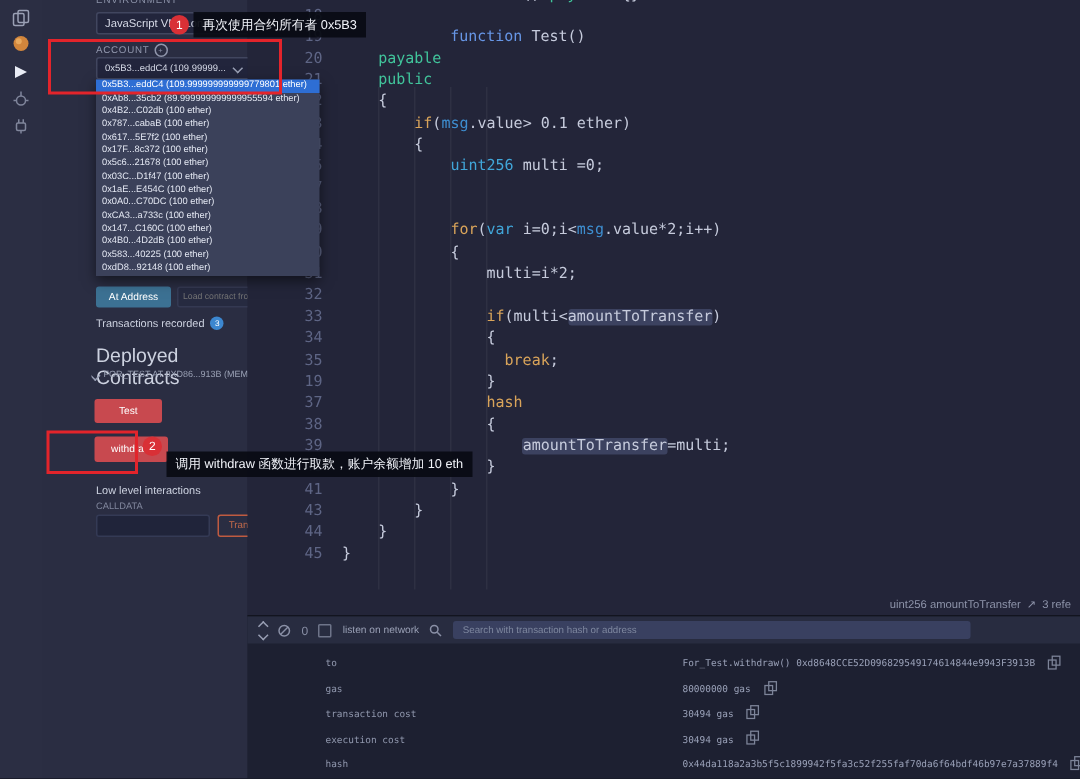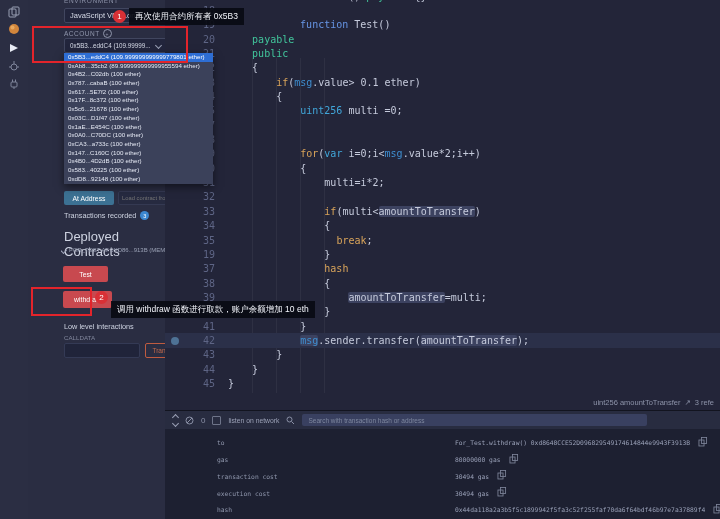--- a/index.html
+++ b/index.html
@@ -313,25 +313,20 @@
           <span class="cd">                    <span class="tk-p occ">amountToTransfer</span><span class="tk-p">=multi;</span></span>
         </div>
         <div class="crow">
           <span class="ln">40</span>
           <span class="cd">                <span class="tk-p">}</span></span>
         </div>
         <div class="crow">
           <span class="ln">41</span>
           <span class="cd">            <span class="tk-p">}</span></span>
         </div>
-        <div class="crow cur">
-          <span class="bp"></span>
-          <span class="ln">42</span>
-          <span class="cd">            <span class="tk-m occ">msg</span><span class="tk-p">.sender.transfer(</span><span class="tk-p occ">amountToTransfer</span><span class="tk-p">);</span></span>
-        </div>
         <div class="crow">
           <span class="ln">43</span>
           <span class="cd">        <span class="tk-p">}</span></span>
         </div>
         <div class="crow">
           <span class="ln">44</span>
           <span class="cd">    <span class="tk-p">}</span></span>
         </div>
         <div class="crow">
           <span class="ln">45</span>

